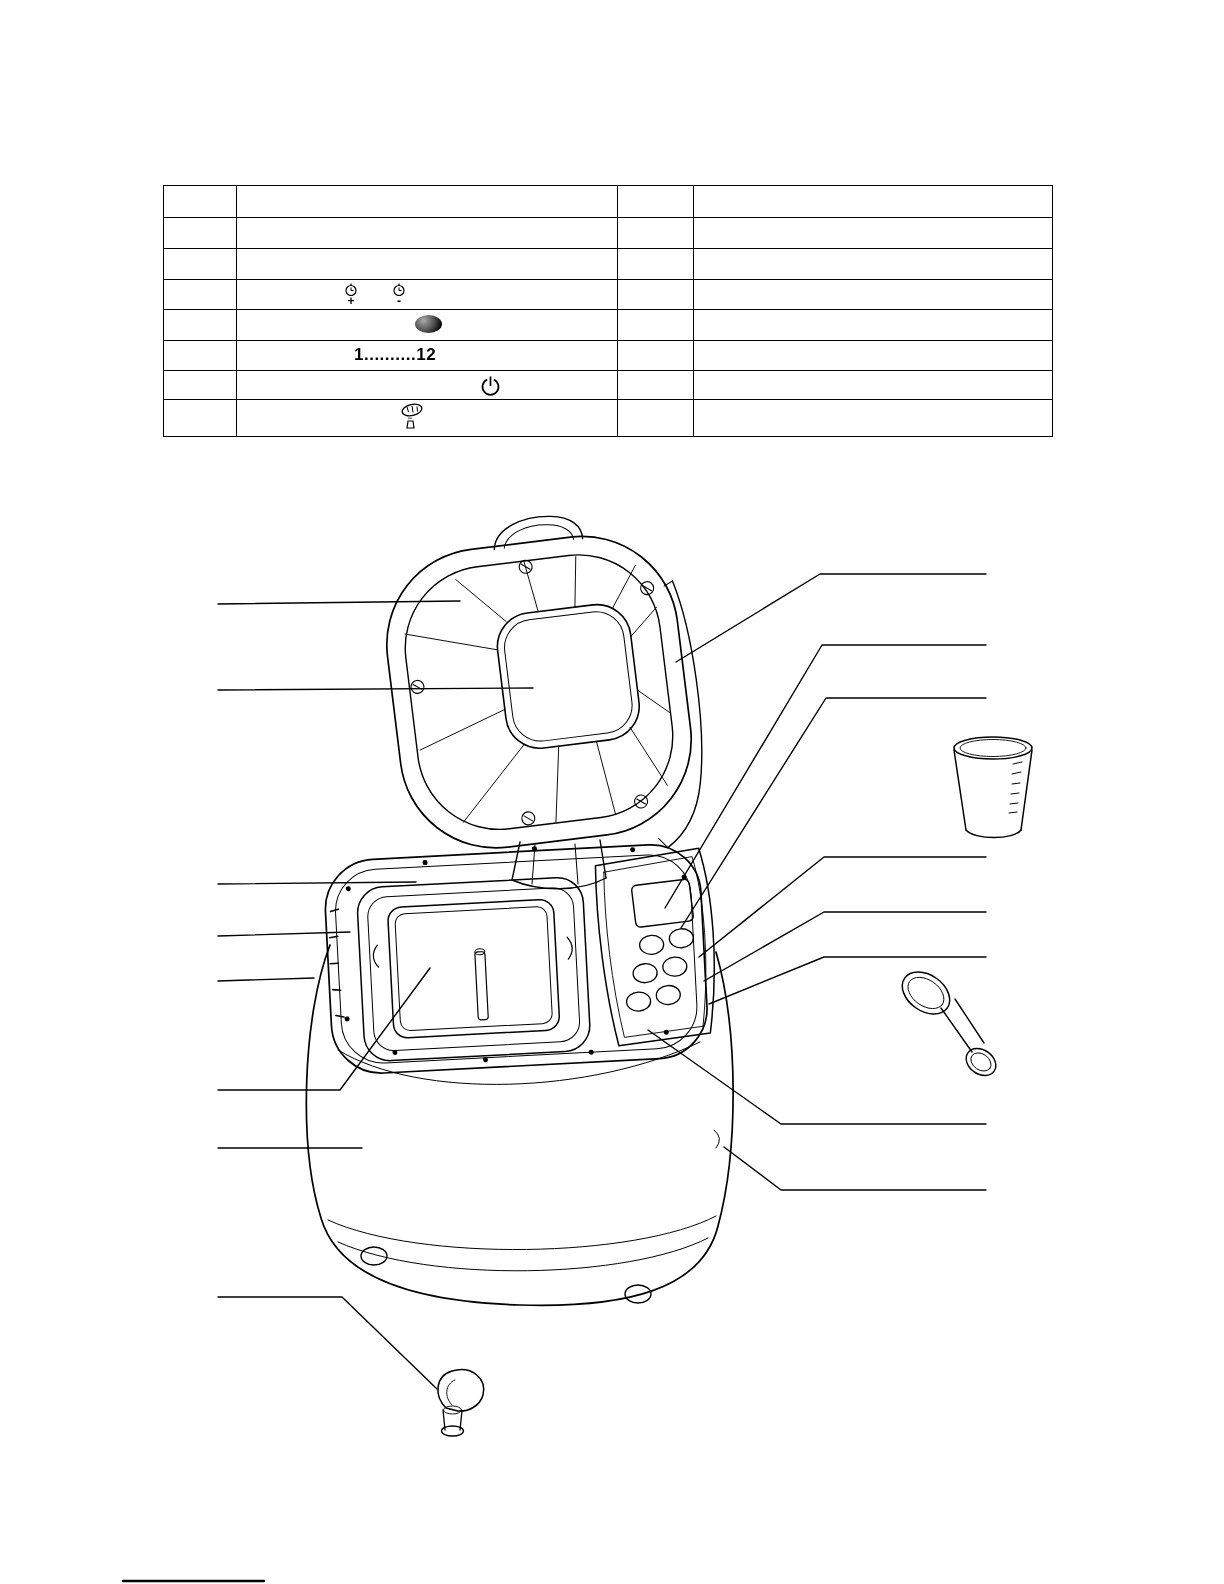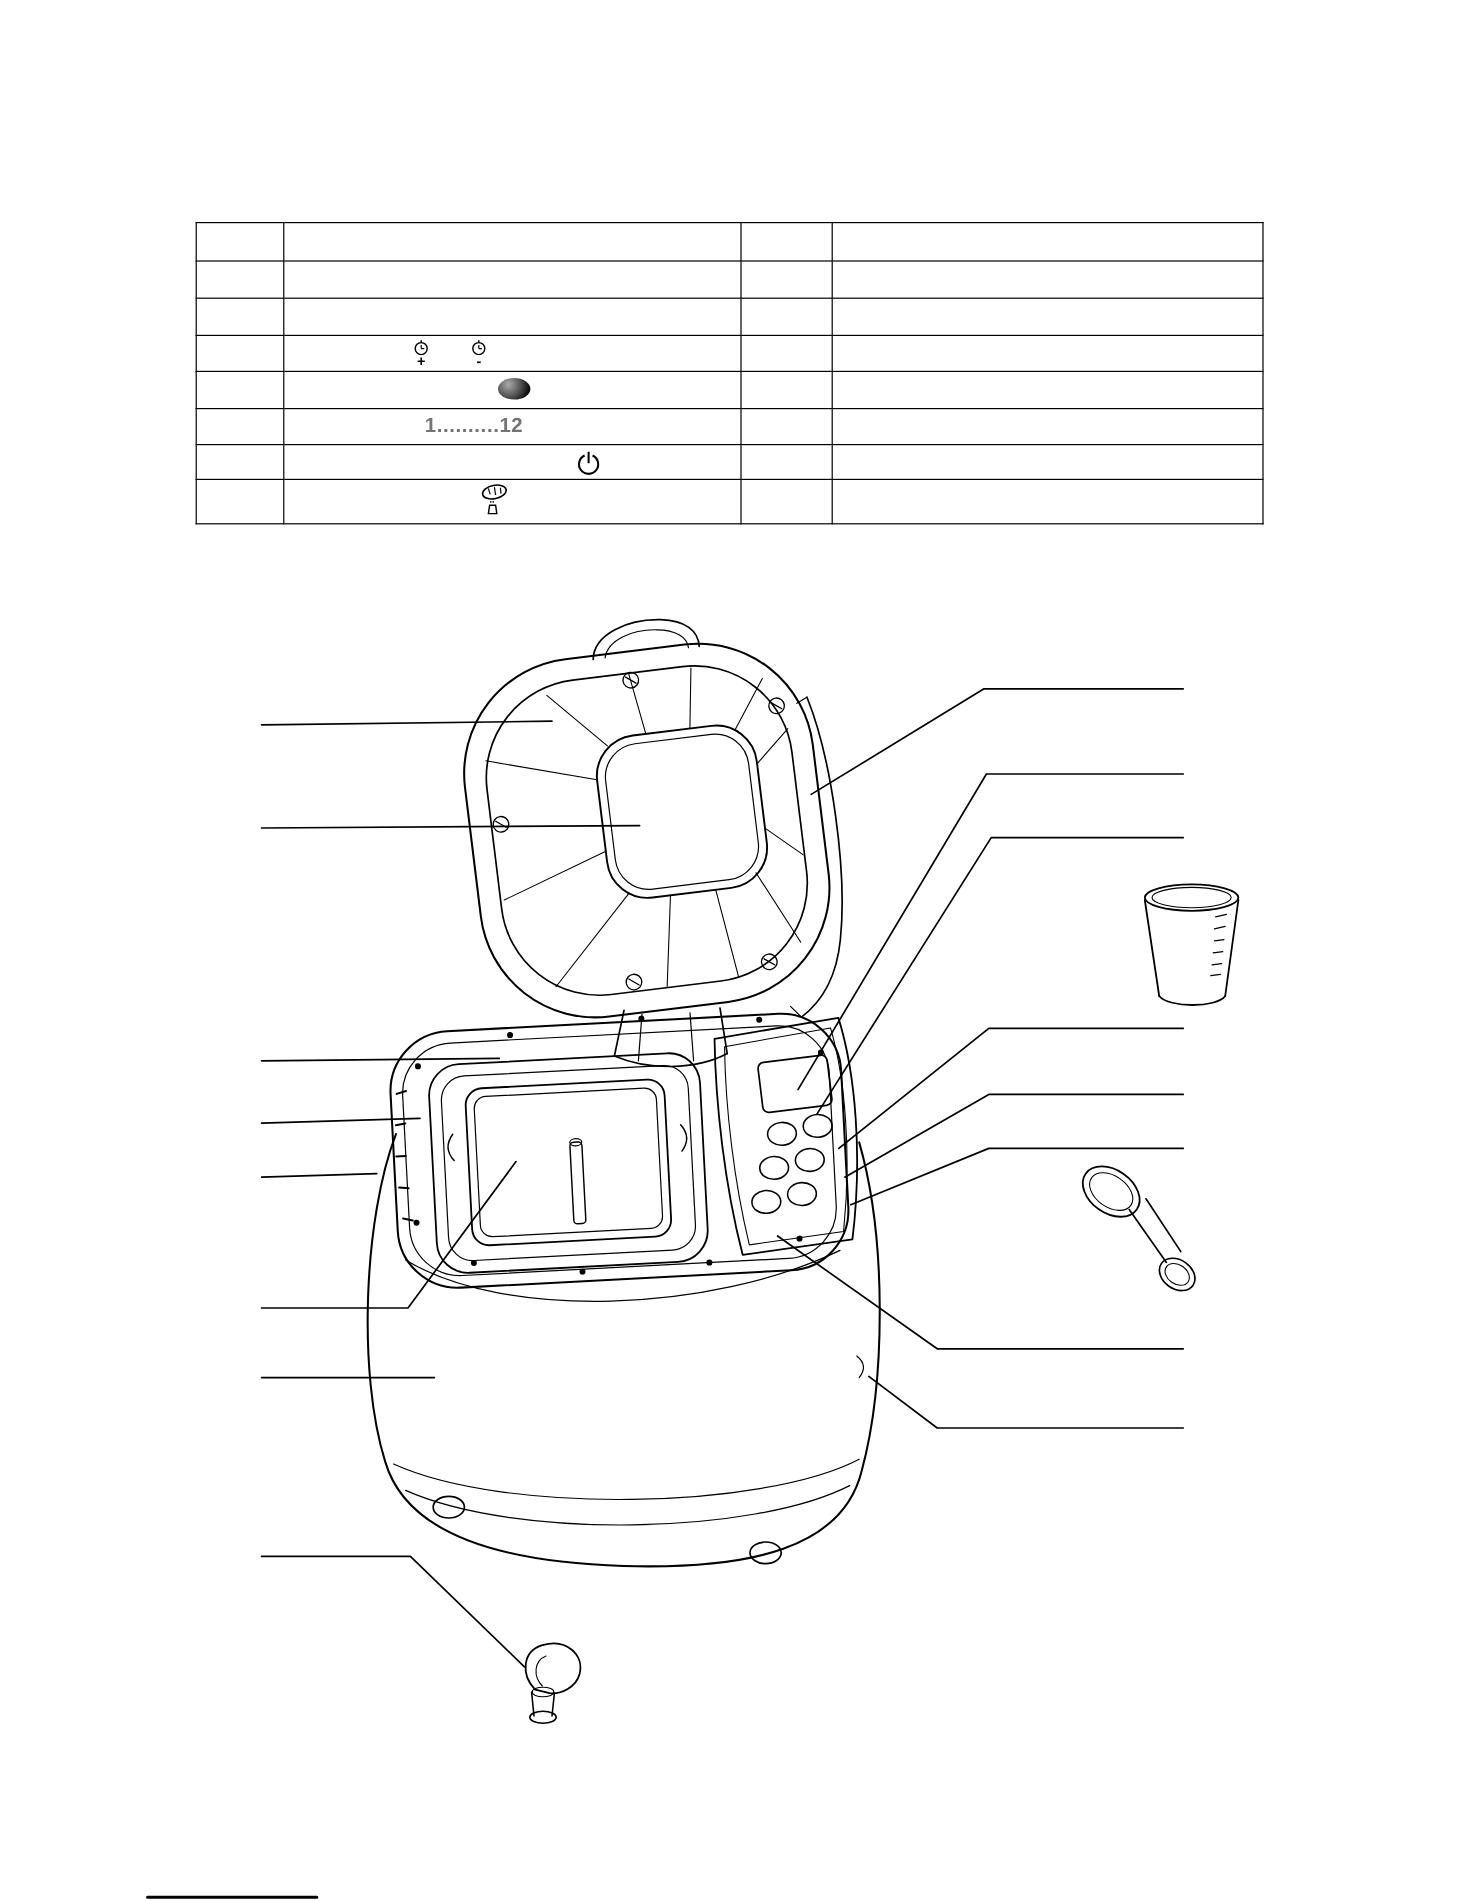--- a/index.html
+++ b/index.html
@@ -25,21 +25,21 @@
   .col-3{width:75px;}
   .col-4{width:358px;}
   .sym{position:absolute;}
   .clock-wrap{display:flex;flex-direction:column;align-items:center;width:16px;}
   .clock-sign{font-weight:700;font-size:12px;line-height:10px;margin-top:0px;color:#000;}
   .oval{
     width:27px;height:18px;border-radius:50%;
     background:radial-gradient(circle at 32% 30%, #aaaaaa 0%, #555555 45%, #000000 85%);
   }
   .scale-text{
-    font-weight:700;font-size:17px;letter-spacing:0.5px;color:#737373;
+    font-weight:700;font-size:17px;letter-spacing:0.5px;color:#000000;
     font-family:"Liberation Sans", sans-serif;
   }
   
   .diagram-svg{position:absolute;left:0;top:0;width:1224px;height:1584px;}
   .diagram-svg *{vector-effect:none;}
 </style>
 </head>
 <body>
 
 <div class="page">

